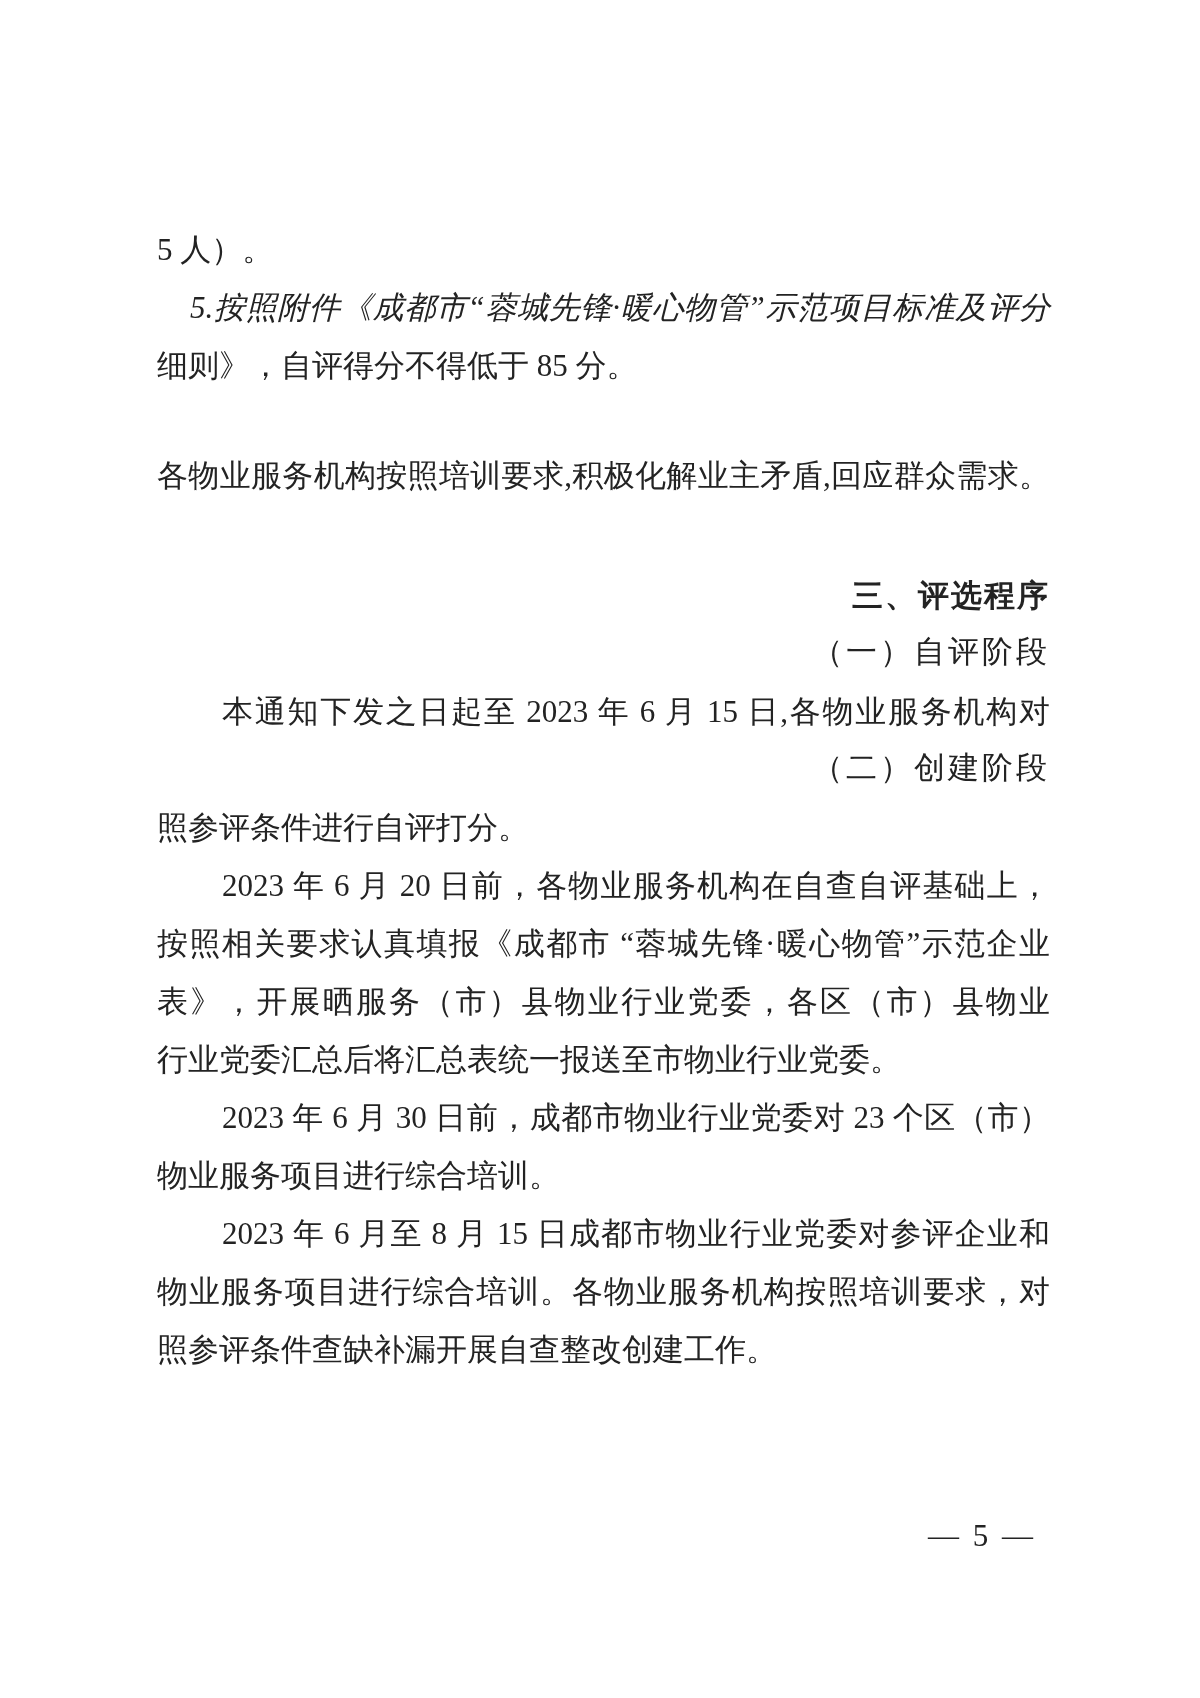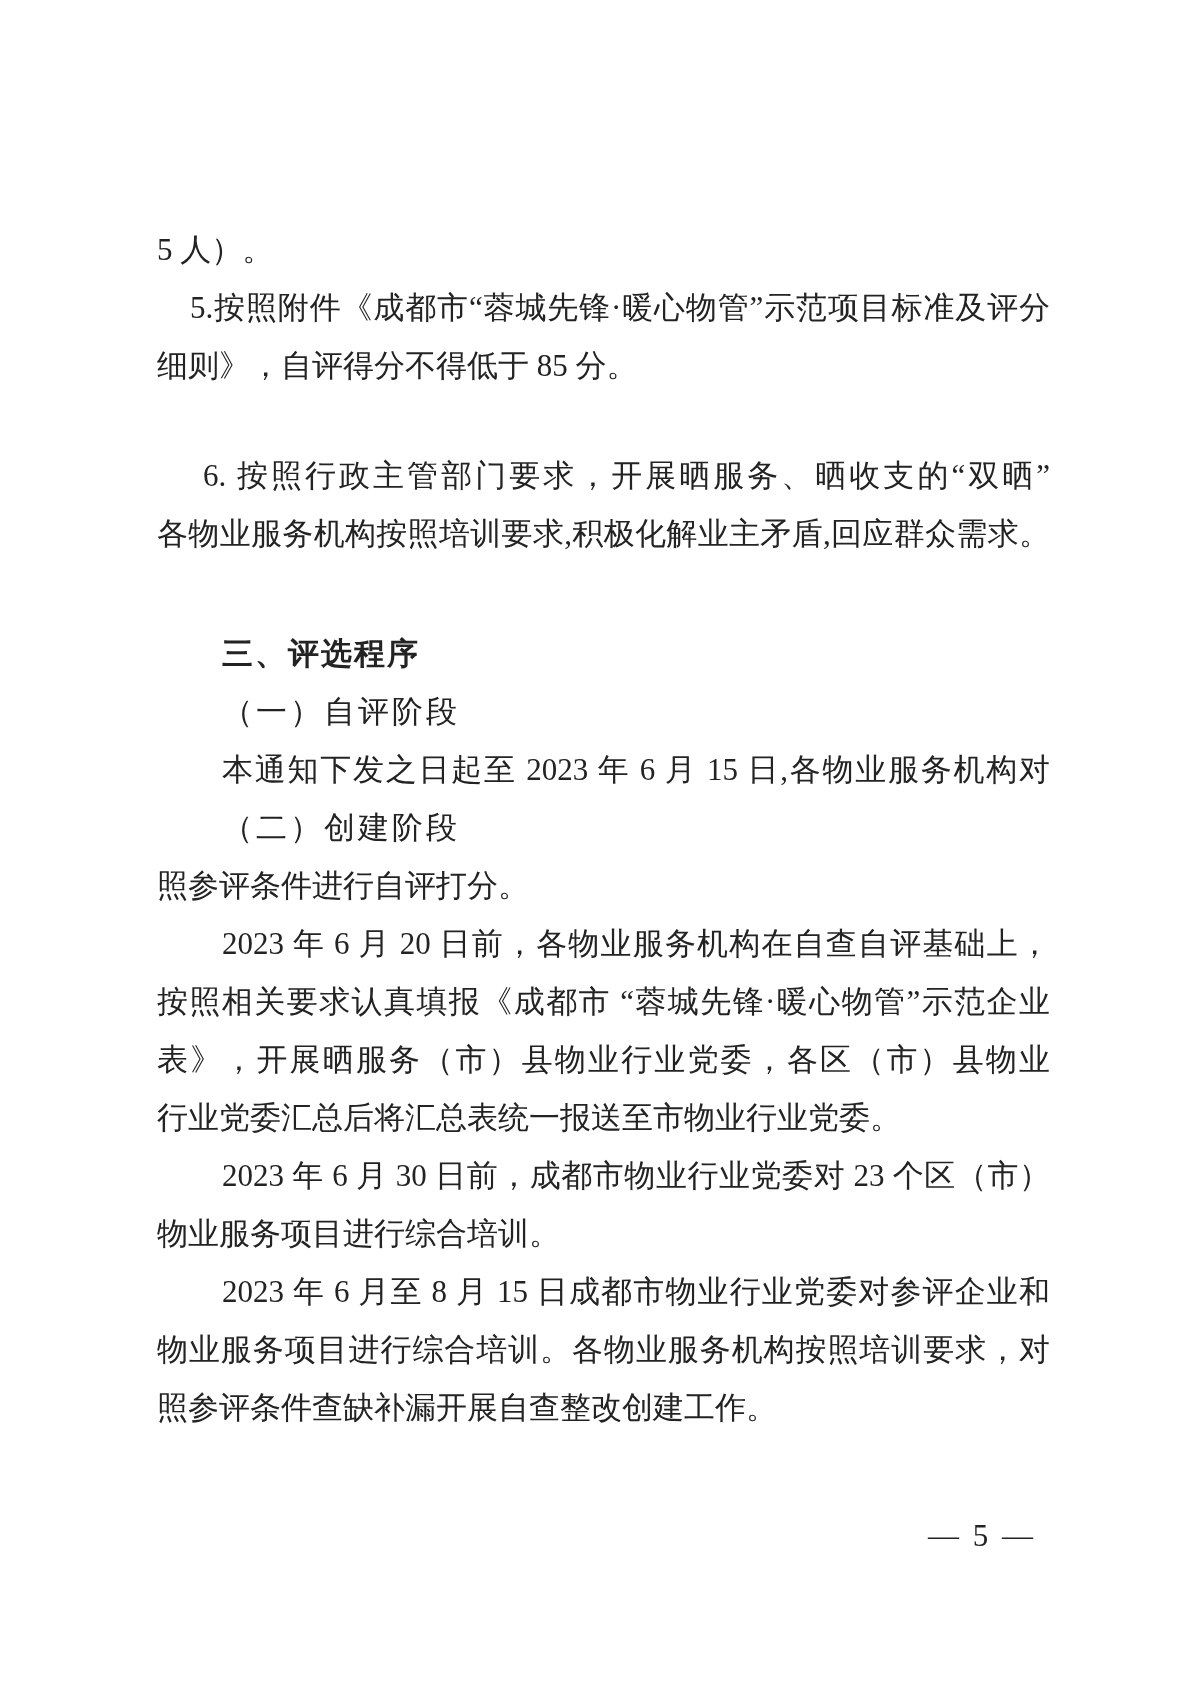--- a/index.html
+++ b/index.html
@@ -26,30 +26,30 @@
     white-space:nowrap;
     overflow:visible;
   }
   
   .j {
     white-space:normal;
     text-align:justify;
     text-align-last:justify;
     -moz-text-align-last:justify;
   }
-  .i1 { padding-left:33px; }   
+  .i1 { padding-left:33px;font-style:italic; }   
   .i2 { padding-left:46px; }   
-  .ind { padding-left:65px; }  
+  .ind { padding-left:65px;text-align:right; }  
   .hd {
     font-family:"Liberation Sans","DejaVu Sans",sans-serif;
     font-weight:700;
     letter-spacing:2px;
   }
   .kai {
-    font-family:Liberation Sans, sans-serif;
+    font-family:Liberation Mono, monospace;
     letter-spacing:3px;
   }
   .sp1 { height:52px; }  
   .sp2 { height:62px; }  
   .pagenum {
     position:absolute;
     left:928px;
     top:1516px;
     font-size:31px;
     line-height:40px;
@@ -64,21 +64,20 @@
 <div class="page">
   <div class="content">
 
     <div class="line">5 人）。</div>
 
     <div class="line i1 j">5.按照附件《成都市“蓉城先锋·暖心物管”示范项目标准及评分</div>
     <div class="line">细则》，自评得分不得低于 85 分。</div>
 
     <div class="sp1"></div>
 
-    <div class="line i2 j">6. 按照行政主管部门要求，开展晒服务、晒收支的“双晒”</div>
     <div class="line j">各物业服务机构按照培训要求,积极化解业主矛盾,回应群众需求。</div>
 
     <div class="sp2"></div>
 
     <div class="line ind hd">三、评选程序</div>
 
     <div class="line ind kai">（一）自评阶段</div>
 
     <div class="line ind j">本通知下发之日起至 2023 年 6 月 15 日,各物业服务机构对</div>
     <div class="line ind kai">（二）创建阶段</div>

